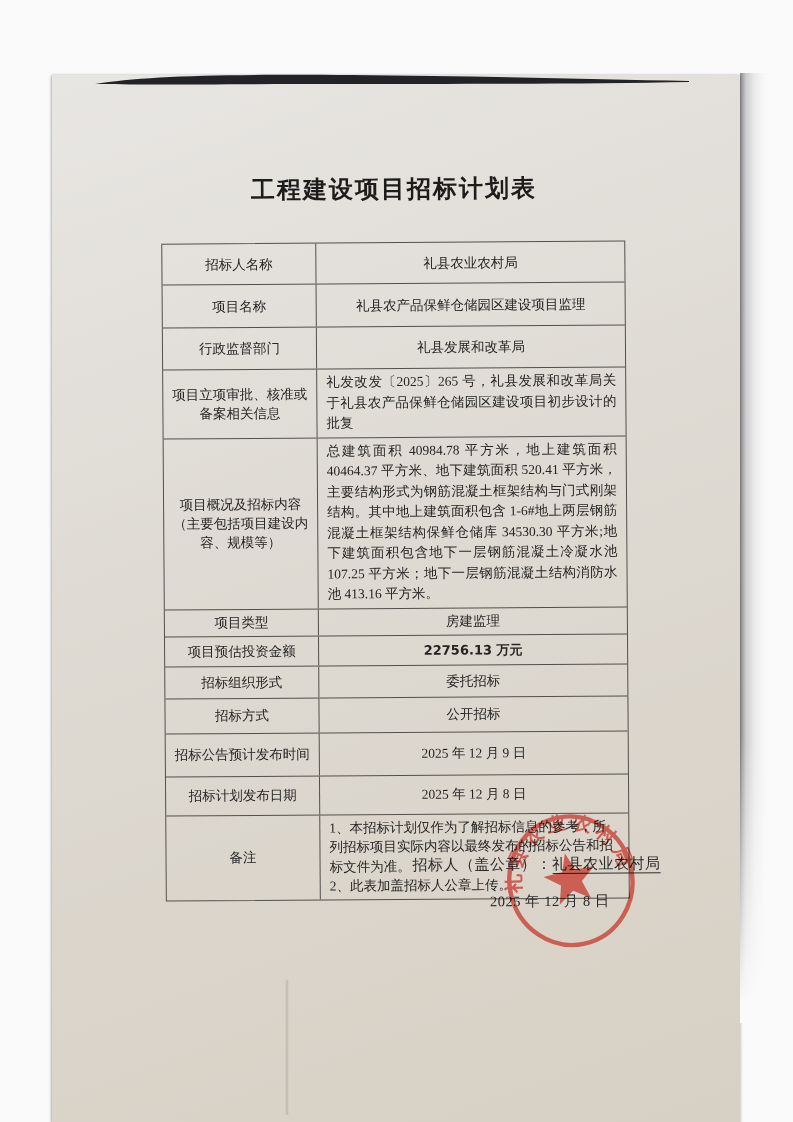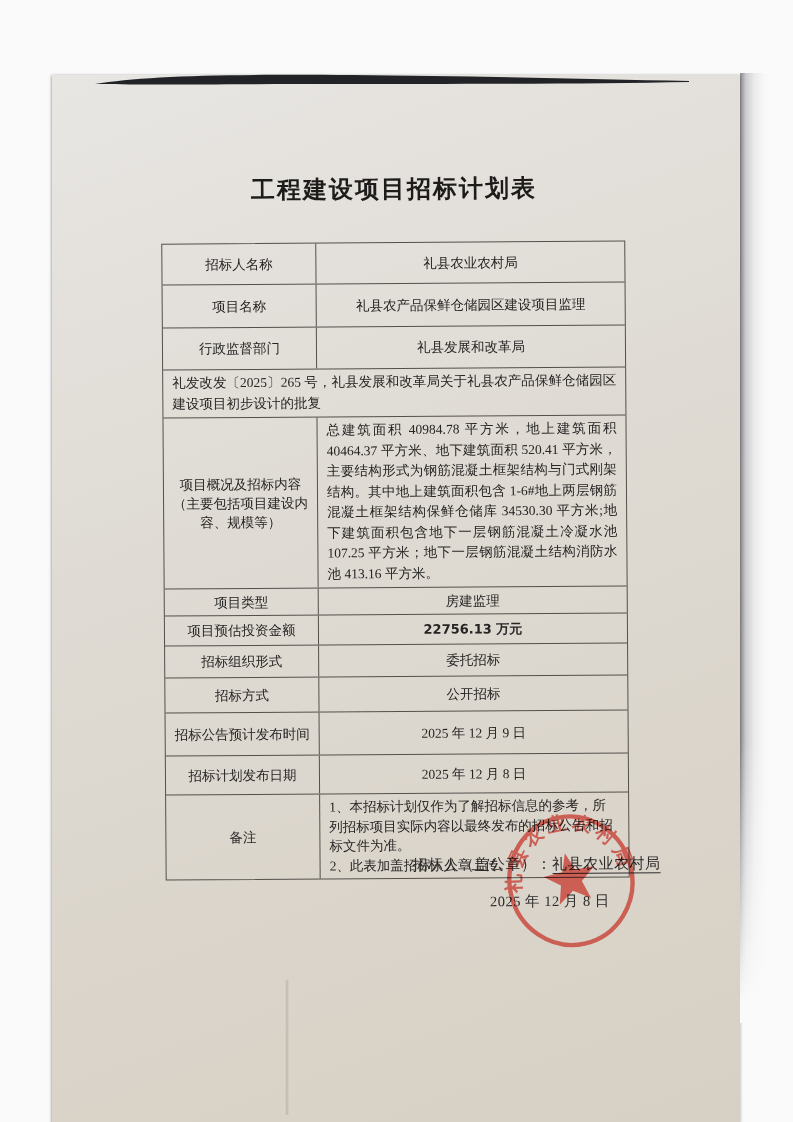--- a/index.html
+++ b/index.html
@@ -105,20 +105,21 @@
         </div>
         <div class="t-row">
           <div class="t-cell label">项目名称</div>
           <div class="t-cell value ">礼县农产品保鲜仓储园区建设项目监理</div>
         </div>
         <div class="t-row">
           <div class="t-cell label">行政监督部门</div>
           <div class="t-cell value ">礼县发展和改革局</div>
         </div>
         <div class="t-row">
+          <div class="t-cell label">项目立项审批、核准或备案相关信息</div>
           <div class="t-cell value justify">礼发改发〔2025〕265 号，礼县发展和改革局关于礼县农产品保鲜仓储园区建设项目初步设计的批复</div>
         </div>
         <div class="t-row">
           <div class="t-cell label">项目概况及招标内容（主要包括项目建设内容、规模等）</div>
           <div class="t-cell value justify">总建筑面积 40984.78 平方米，地上建筑面积 40464.37 平方米、地下建筑面积 520.41 平方米，主要结构形式为钢筋混凝土框架结构与门式刚架结构。其中地上建筑面积包含 1-6#地上两层钢筋混凝土框架结构保鲜仓储库 34530.30 平方米;地下建筑面积包含地下一层钢筋混凝土冷凝水池 107.25 平方米；地下一层钢筋混凝土结构消防水池 413.16 平方米。</div>
         </div>
         <div class="t-row">
           <div class="t-cell label">项目类型</div>
           <div class="t-cell value ">房建监理</div>
         </div>

